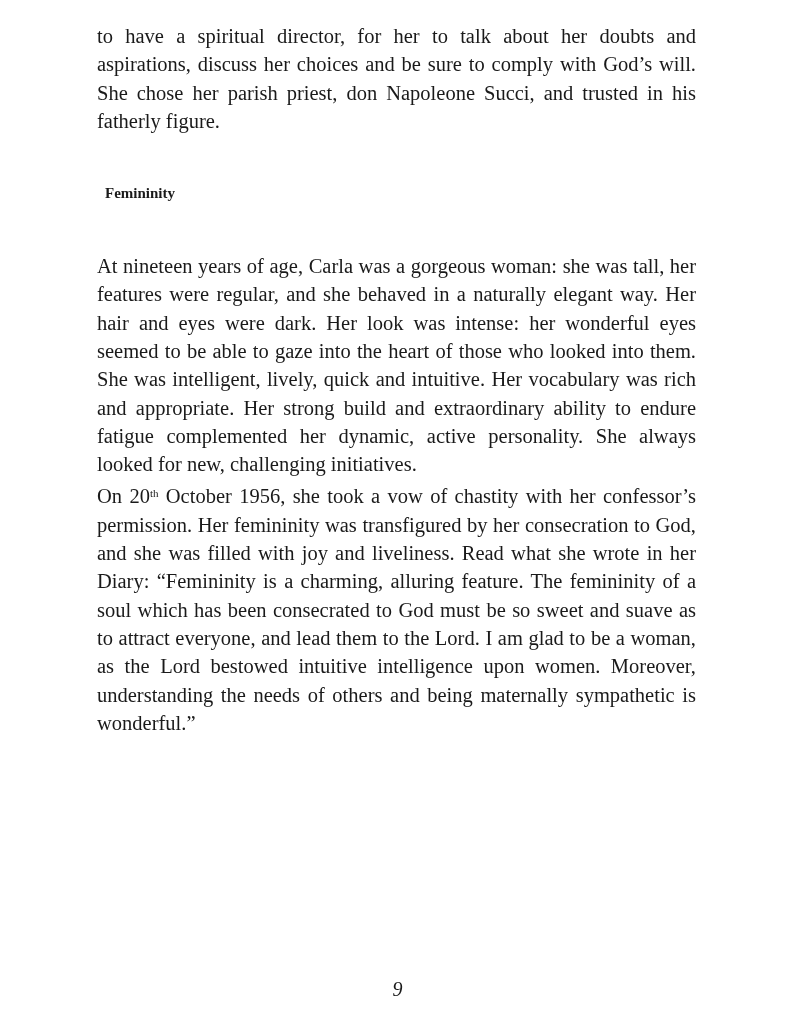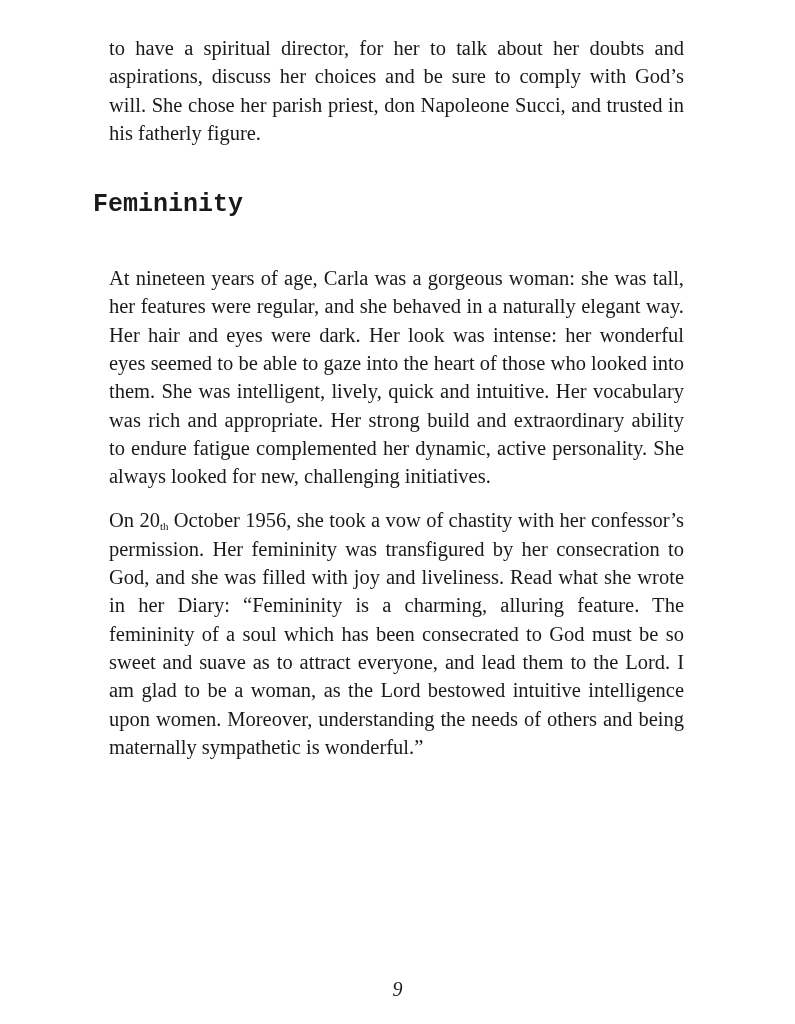--- a/index.html
+++ b/index.html
@@ -15,42 +15,41 @@
       font-family: "Liberation Serif", "DejaVu Serif", serif;
       color: #1a1a1a;
     }
     .page {
       position: absolute;
       left: 93px;
       top: 18px;
       width: 607px;
     }
     .para {
-      margin: 16px;
+      margin: 4px;
       font-size: 20.5px;
       line-height: 28.3px;
       text-align: justify;
       hyphens: manual;
     }
     .heading {
-      margin: 0;
-      font-size: 25px;
+      margin: 12px;
+      font-size: 15px;
       line-height: 28.3px;
       font-weight: bold;
-      font-family: Liberation Mono, monospace;
     }
     .gap {
       height: 28.3px;
     }
     sup.ord {
       font-size: 11px;
       line-height: 0;
       vertical-align: super;
       position: relative;
-      top: 10px;
+      top: 1px;
     }
     .page-number {
       position: absolute;
       left: 0;
       width: 795px;
       top: 978px;
       text-align: center;
       font-style: italic;
       font-size: 20px;
       color: #1a1a1a;

